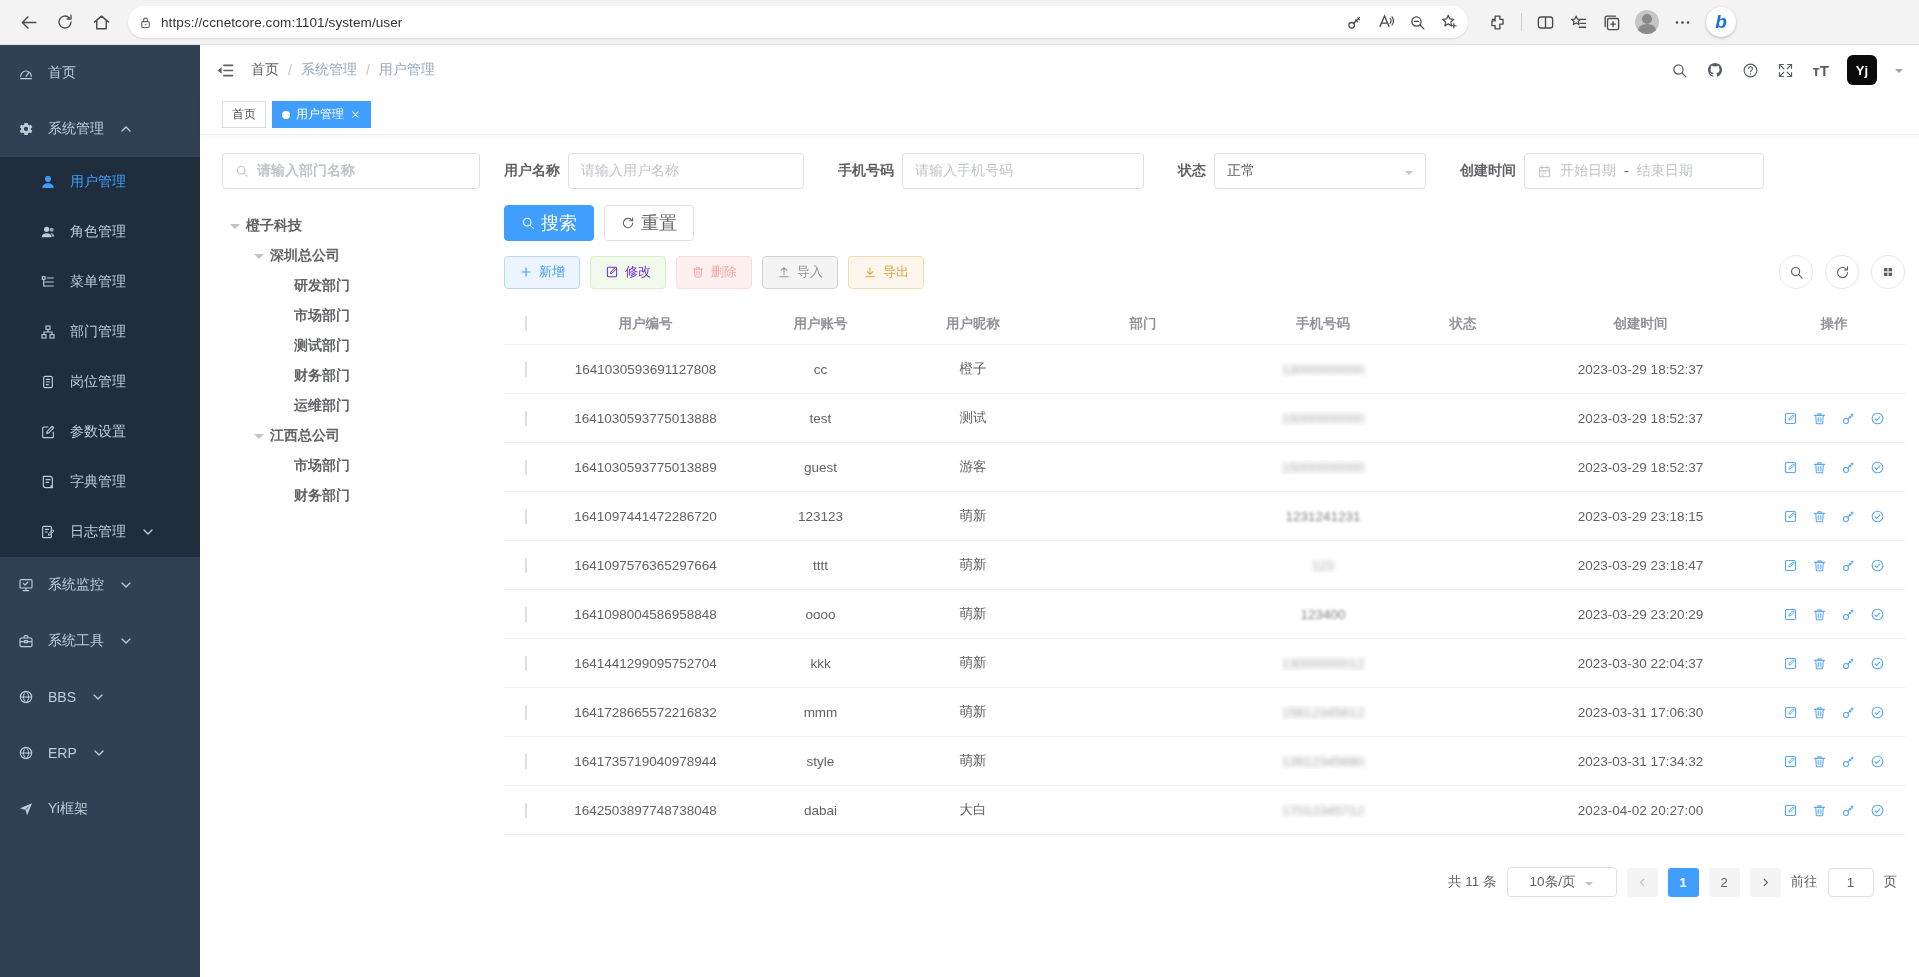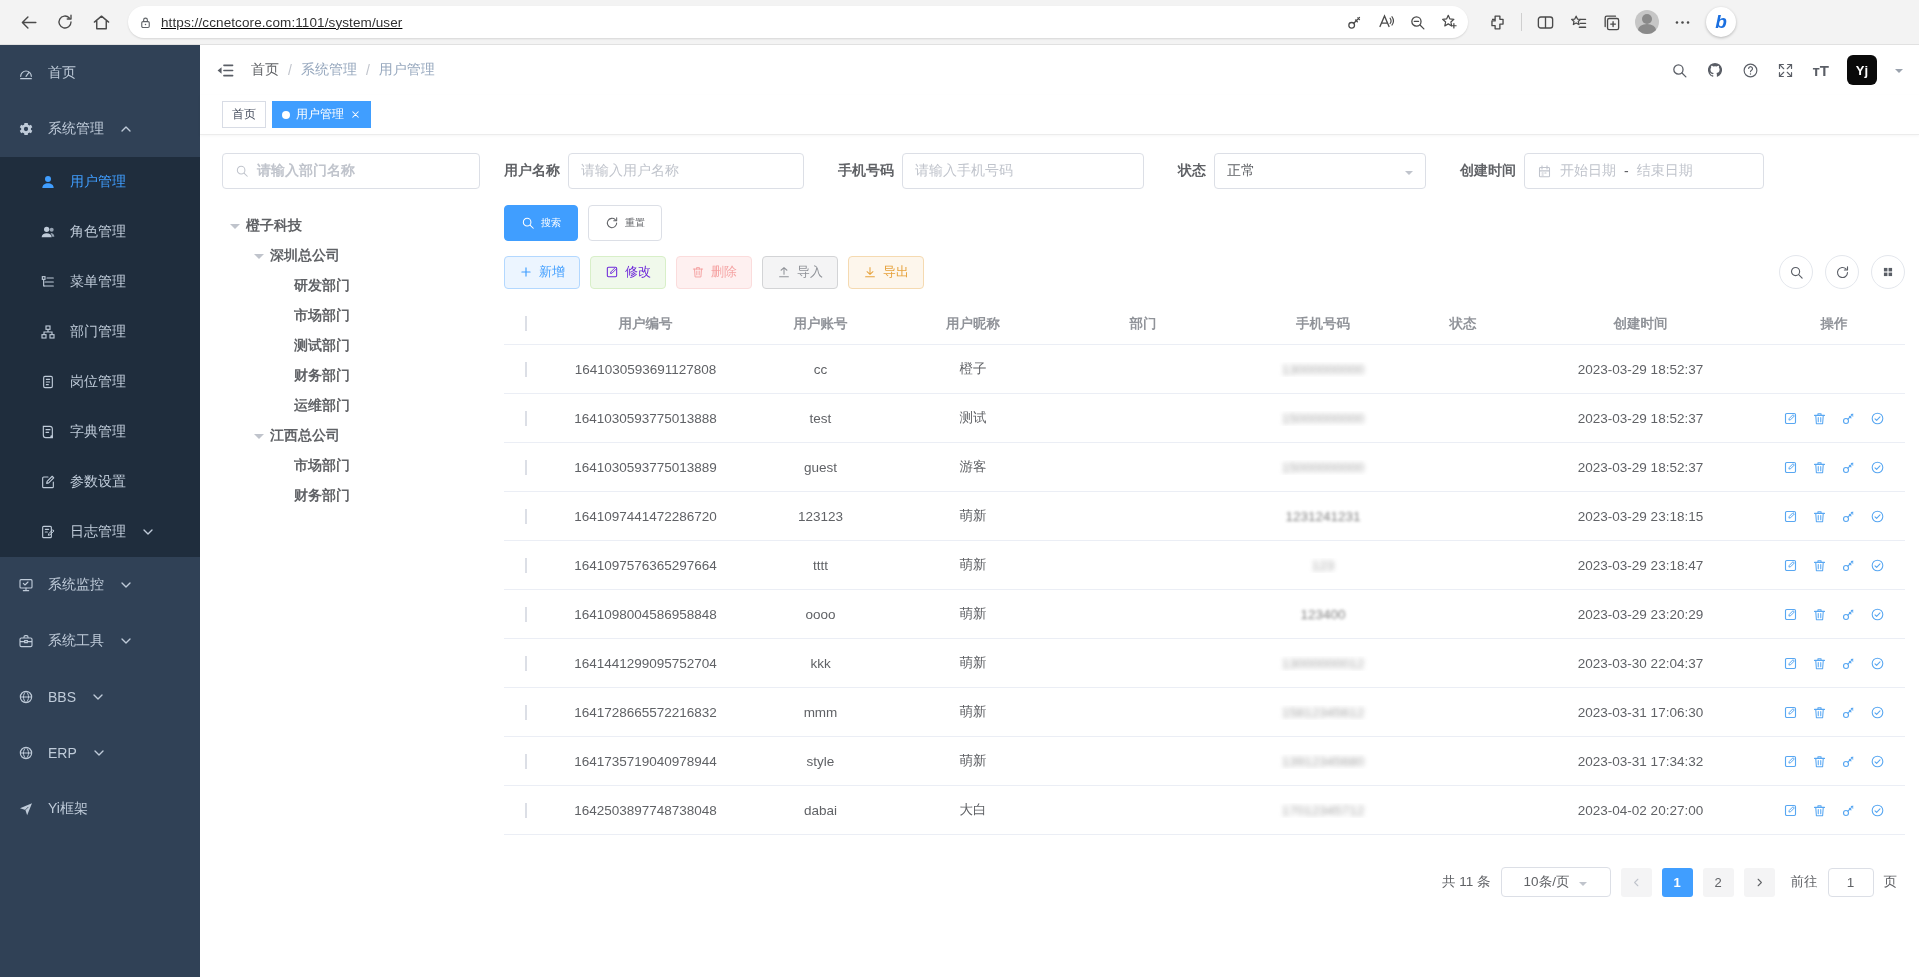--- a/index.html
+++ b/index.html
@@ -3,21 +3,21 @@
 <meta charset="utf-8">
 <style>
   * { margin:0; padding:0; box-sizing:border-box; }
   html,body { width:1919px; height:977px; overflow:hidden; background:#fff;
     font-family:"Liberation Sans","DejaVu Sans",sans-serif; }
   .ic { width:16px; height:16px; display:inline-block; vertical-align:middle; flex:none; }
 
   
   .browser { height:45px; background:#f3f3f3; display:flex; align-items:center; padding:0 14px; gap:6px; border-bottom:1px solid #e1e1e1;}
   .bicon { width:30px; height:30px; display:flex; align-items:center; justify-content:center; border-radius:6px; color:#4a4a4a; }
-  .urlbar { flex:1; height:32px; max-width:1340px; background:#fff; border-radius:16px; box-shadow:0 1px 2px rgba(0,0,0,.12); display:flex; align-items:center; padding:0 10px; gap:8px; margin:0 6px;text-decoration:underline; }
+  .urlbar { flex:1; height:32px; max-width:1340px; background:#fff; border-radius:16px; box-shadow:0 1px 2px rgba(0,0,0,.12); display:flex; align-items:center; padding:0 10px; gap:8px; margin:0 6px; }
   .urltext { flex:1; font-size:13.5px; color:#333; letter-spacing:.1px; }
   .url-icons { display:flex; align-items:center; gap:14px; color:#4a4a4a; }
   .chrome-right { display:flex; align-items:center; gap:14px; color:#4a4a4a; padding-left:8px; }
   .vdiv { width:1px; height:18px; background:#cfcfcf; }
   .avatar-person { width:24px; height:24px; border-radius:50%; background:#c6c6c6; position:relative; overflow:hidden; }
   .avatar-person:before { content:""; position:absolute; left:7px; top:4px; width:10px; height:10px; border-radius:50%; background:#8a8a8a; }
   .avatar-person:after { content:""; position:absolute; left:3px; top:14px; width:18px; height:12px; border-radius:50%; background:#8a8a8a; }
   .copilot { width:30px; height:30px; border-radius:50%; background:#fff; box-shadow:0 1px 3px rgba(0,0,0,.25); display:flex; align-items:center; justify-content:center; font-weight:bold; font-style:italic; font-size:19px; color:#1a6fe0; }
 
   
@@ -61,21 +61,21 @@
   .tnode { height:30px; display:flex; align-items:center; gap:6px; cursor:pointer; white-space:nowrap; }
   .tcaret { width:0; height:0; border:5px solid transparent; border-top-color:#c0c4cc; margin-top:5px; flex:none; }
   .tcaret.blank { border-color:transparent; }
 
   .filter-row { display:flex; align-items:center; gap:8px; margin-bottom:16px; flex-wrap:nowrap; }
   .flabel { font-size:14px; font-weight:bold; color:#606266; white-space:nowrap; margin-left:26px; }
   .flabel.first { margin-left:0; }
   .sel-caret { margin-left:auto; border:4.5px solid transparent; border-top-color:#c0c4cc; margin-top:8px; }
   .daterange { width:240px; justify-content:flex-start; gap:8px; }
 
-  .btn { height:36px; border-radius:4px; border:1px solid #dcdfe6; background:#fff; color:#606266; font-size:10px; display:inline-flex; align-items:center; gap:6px; padding:12px 16px; cursor:pointer; }
+  .btn { height:36px; border-radius:4px; border:1px solid #dcdfe6; background:#fff; color:#606266; font-size:18px; display:inline-flex; align-items:center; gap:6px; padding:12px 16px; cursor:pointer; }
   .btn .ic { width:14px; height:14px; }
   .btn.primary { background:#409EFF; border-color:#409EFF; color:#fff; }
   .btns-row { display:flex; gap:10px; margin-bottom:14px; }
 
   .toolbar { display:flex; align-items:center; gap:10px; margin-bottom:14px; }
   .btn.mini { height:33px; padding:0 14px; font-size:13px; }
   .btn.add    { background:#ecf5ff; border-color:#b3d8ff; color:#409EFF;text-align:right; }
   .btn.modify { background:#f0f9eb; border-color:#d8efc8; color:#6d28d9; }
   .btn.del    { background:#fef0f0; border-color:#fbdcdc; color:#f5a3a3; }
   .btn.imp    { background:#f4f4f5; border-color:#d3d4d6; color:#909399; }
@@ -402,29 +402,29 @@
             <span class="mi-label">部门管理</span>
           </div>
           <div class="menu-item sub">
             <svg class="ic">
               <use href="#i-badge"></use>
             </svg>
             <span class="mi-label">岗位管理</span>
           </div>
           <div class="menu-item sub">
             <svg class="ic">
+              <use href="#i-editsq"></use>
+            </svg>
+            <span class="mi-label">参数设置</span>
+          </div>
+          <div class="menu-item sub">
+            <svg class="ic">
               <use href="#i-dict"></use>
             </svg>
             <span class="mi-label">字典管理</span>
-          </div>
-          <div class="menu-item sub">
-            <svg class="ic">
-              <use href="#i-editsq"></use>
-            </svg>
-            <span class="mi-label">参数设置</span>
           </div>
           <div class="menu-item sub">
             <svg class="ic">
               <use href="#i-logdoc"></use>
             </svg>
             <span class="mi-label">日志管理</span>
             <svg class="ic">
               <use href="#i-chev-down"></use>
             </svg>
           </div>
@@ -939,20 +939,20 @@
             </div>
           <div style="display:flex;gap:10px">
               <div class="pbtn on">1</div>
               <div class="pbtn ">2</div>
             </div>
           <div class="pbtn arrow" style="color:#606266">
               <svg class="ic" style="width:13px;height:13px">
                 <use href="#i-chev-right"></use>
               </svg>
             </div>
-          <span style="margin-left:6px">前往</span>
+          <span style="">前往</span>
           <div class="goto-input">1</div>
           <span>页</span>
         </div>
       </div>
     </div>
   </div>
 </div>
 
 </body></html>

